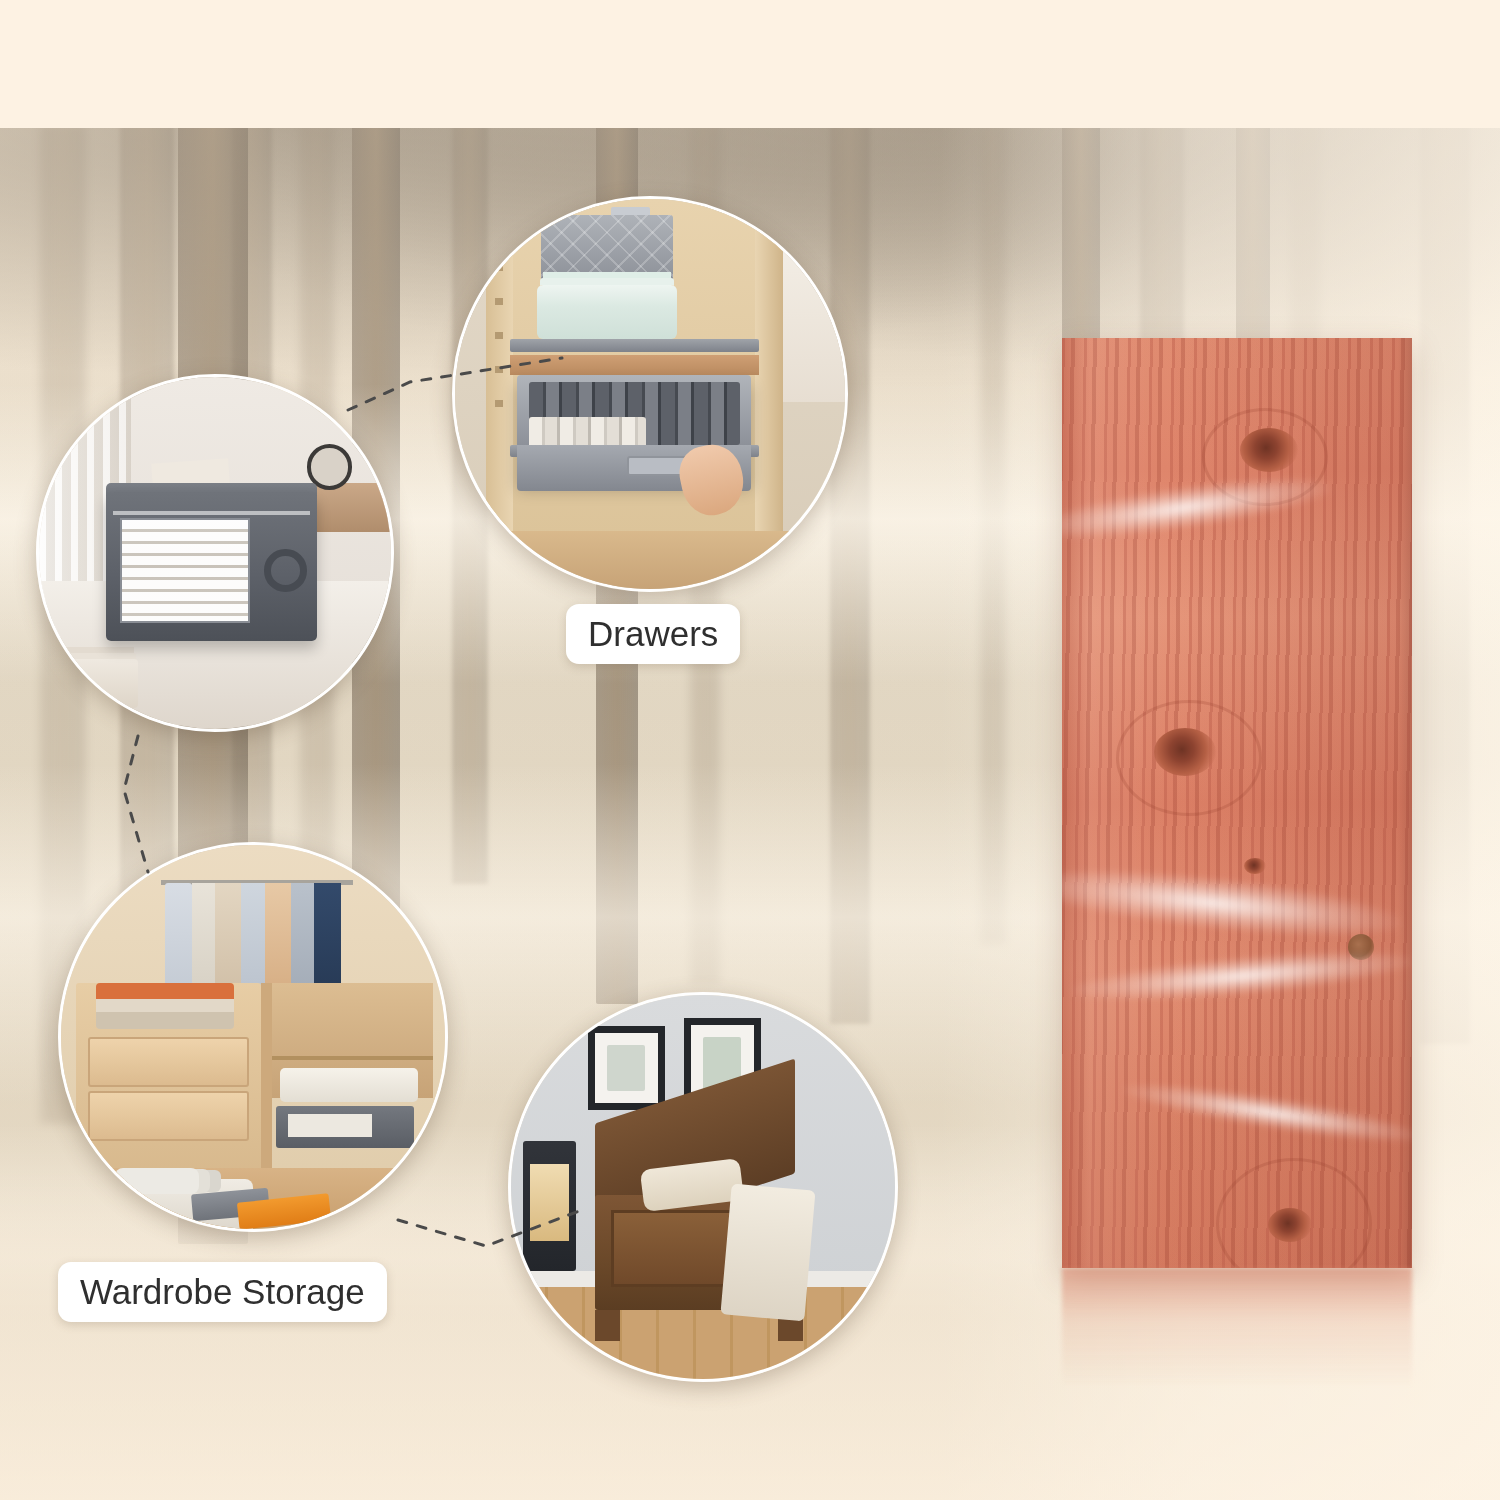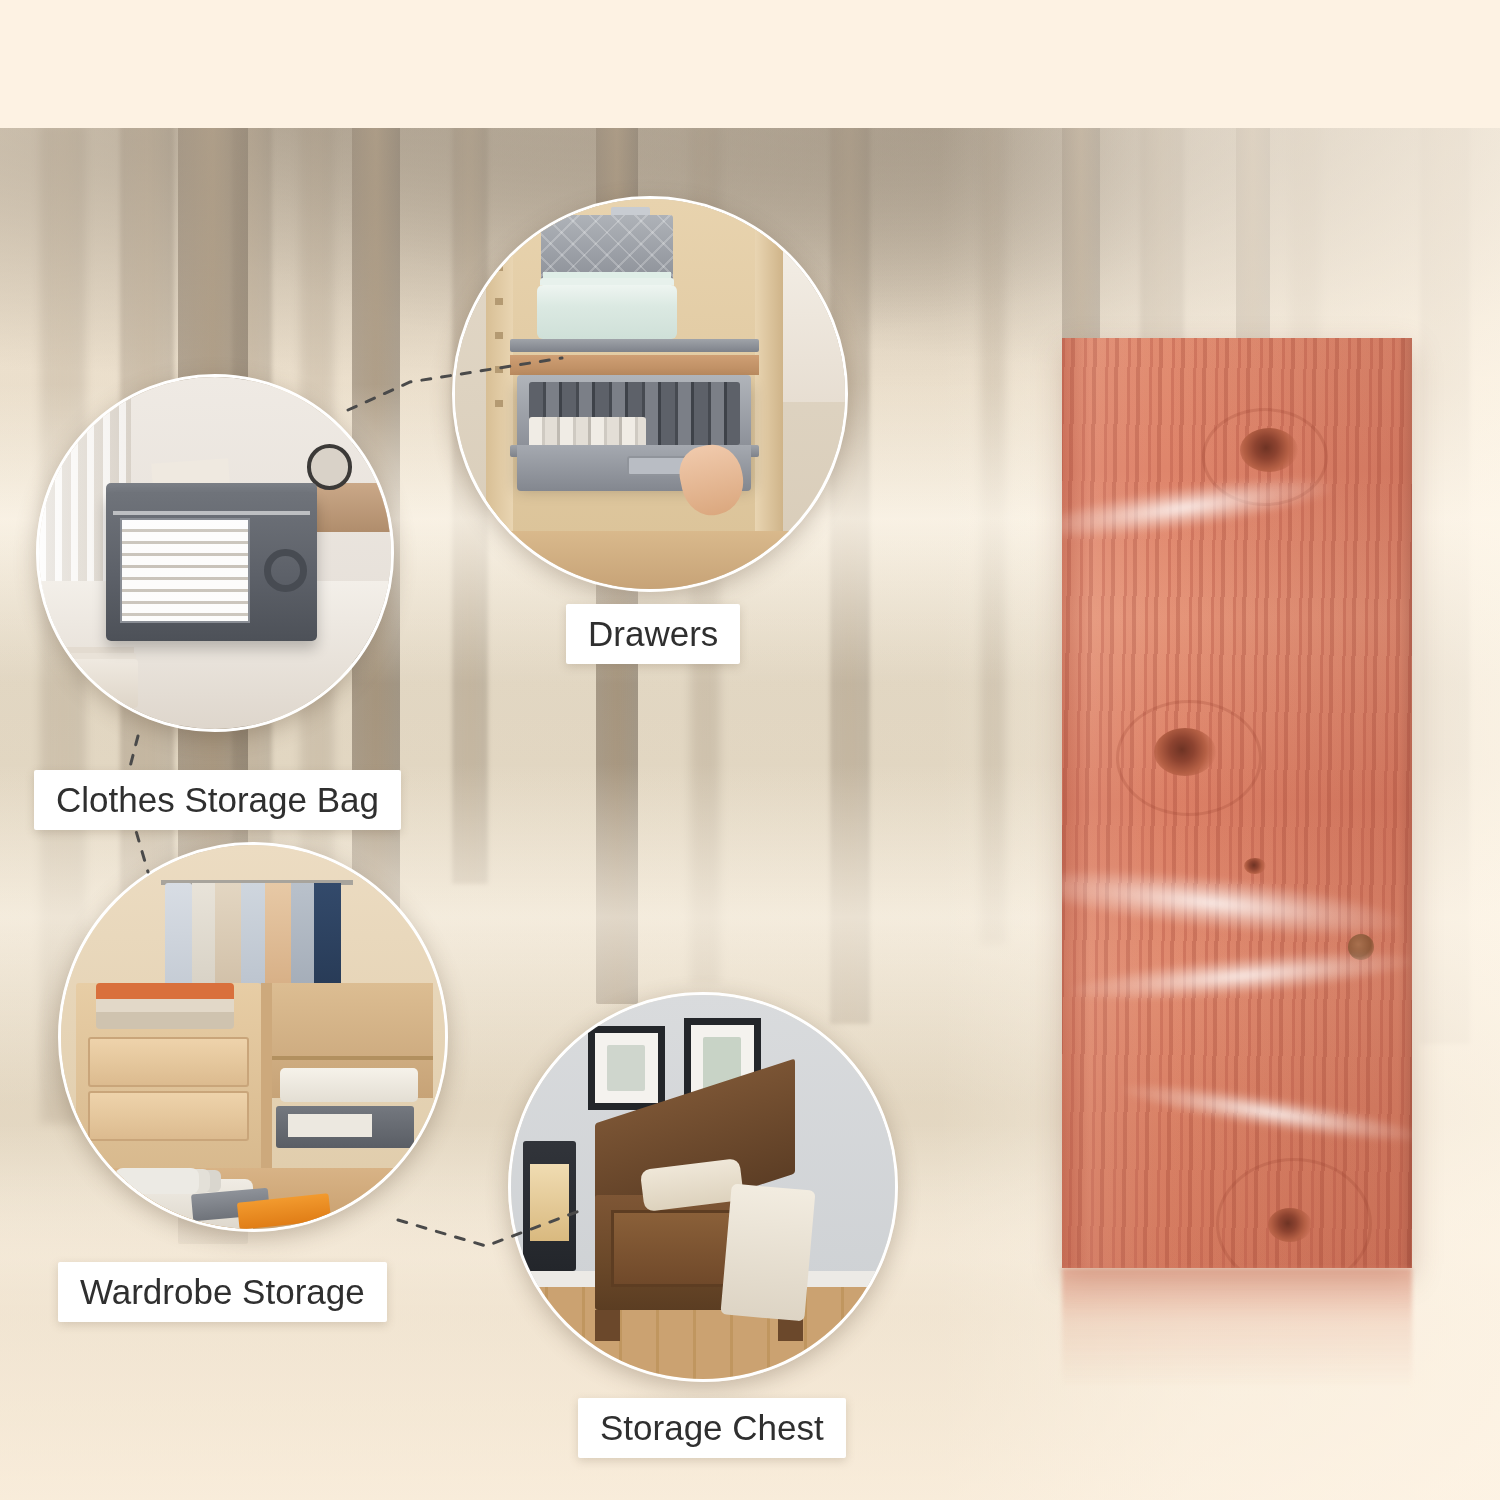--- a/index.html
+++ b/index.html
@@ -161,21 +161,21 @@
   .bubble .scene {
     position: absolute;
     left: 0; top: 0;
     width: 100%; height: 100%;
   }
 
   
   .pill {
     position: absolute;
     background: #ffffff;
-    border-radius: 2px;
+    border-radius: 13px;
     padding: 10px 22px;
     font-size: 35px;
     color: #2f2f2f;
     white-space: nowrap;
     box-shadow: 0 3px 10px rgba(110,90,70,0.22);
     z-index: 30;
   }
 
   
   .connector {
@@ -360,21 +360,20 @@
       <div class="s1-clock"></div>
       <div class="s1-bed"></div>
       <div class="s1-sheetfold"></div>
       <div class="s1-bag-top"></div>
       <div class="s1-bag"></div>
       <div class="s1-zip"></div>
       <div class="s1-bag-win"></div>
       <div class="s1-handle"></div>
     </div>
   </div>
-  <div class="pill" style="left:34px; top:770px;">Clothes Storage Bag</div>
 
   <div class="bubble" style="left:452px; top:196px; width:396px; height:396px;">
     <div class="scene">
       <div class="s2-bg"></div>
       <div class="s2-window"></div>
       <div class="s2-wardrobe"></div>
       <div class="s2-sideL"></div>
       <div class="s2-sideR"></div>
       <div class="s2-holes"></div>
       <div class="s2-lidtab"></div>
@@ -436,15 +435,14 @@
       <div class="s4-lantern"></div>
       <div class="s4-lantern-glass"></div>
       <div class="s4-lid"></div>
       <div class="s4-chest-body"></div>
       <div class="s4-chest-panel"></div>
       <div class="s4-legsfix"></div>
       <div class="s4-pillow"></div>
       <div class="s4-throw"></div>
     </div>
   </div>
-  <div class="pill" style="left:578px; top:1398px;">Storage Chest</div>
 
 </div>
 
 </body></html>

